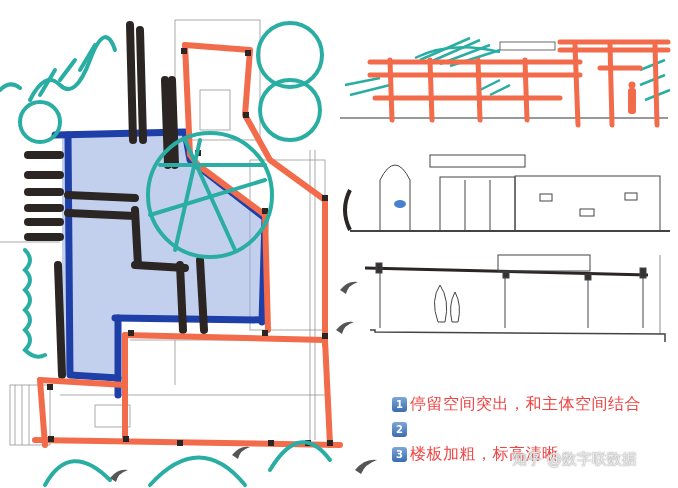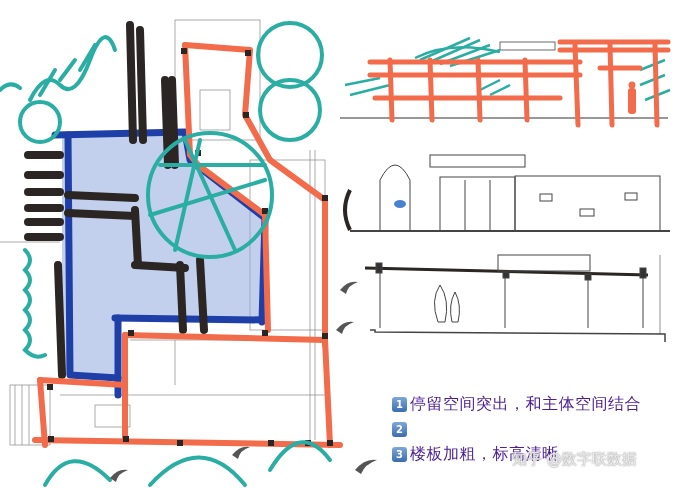--- a/index.html
+++ b/index.html
@@ -1,21 +1,21 @@
 <!DOCTYPE html>
 <html><head>
   <meta charset="utf-8">
   <style>
     html, body { margin: 0; padding: 0; background: #ffffff; }
     body { width: 678px; height: 488px; position: relative; overflow: hidden; font-family: "DejaVu Sans", sans-serif; }
     .canvas { position: absolute; left: 0; top: 0; width: 678px; height: 488px; }
     .notes { position: absolute; left: 392px; top: 392px; width: 286px; }
     .note { display: flex; align-items: center; height: 24px; margin-bottom: 1px; }
     .badge { width: 15px; height: 15px; border-radius: 3px; background: linear-gradient(#7fa7d6, #3a6db0); color: #fff; font-size: 10px; font-weight: bold; display: flex; align-items: center; justify-content: center; margin-right: 3px; flex-shrink: 0; font-family: "DejaVu Sans", sans-serif; }
-    .note-text { font-size: 16px; color: #4c1d95; letter-spacing: 0.5px; white-space: nowrap; font-family: "DejaVu Sans", sans-serif; }
+    .note-text { font-size: 16px; color: #ef4444; letter-spacing: 0.5px; white-space: nowrap; font-family: "DejaVu Sans", sans-serif; }
     .watermark { position: absolute; left: 512px; top: 450px; font-size: 15px; color: rgba(255,255,255,0.85); text-shadow: 0 0 1px #888, 0 0 2px #aaa; white-space: nowrap; font-family: "DejaVu Sans", sans-serif; }
   </style>
 </head>
 <body>
 
 <svg class="canvas" viewBox="0 0 678 488" xmlns="http://www.w3.org/2000/svg">
 
   <g>
 
     <g stroke="#888" stroke-width="0.7" fill="none">

